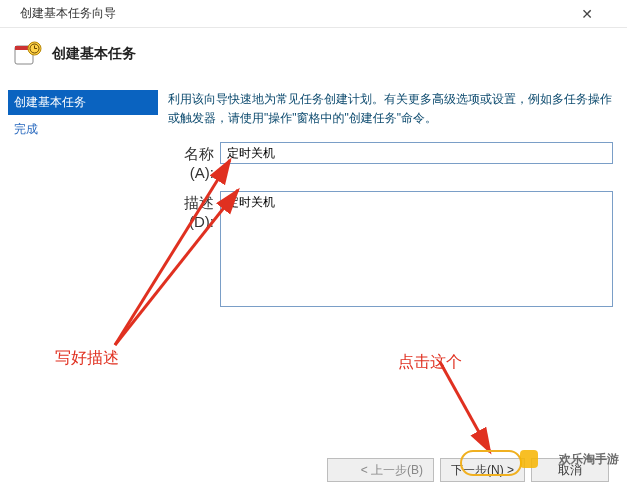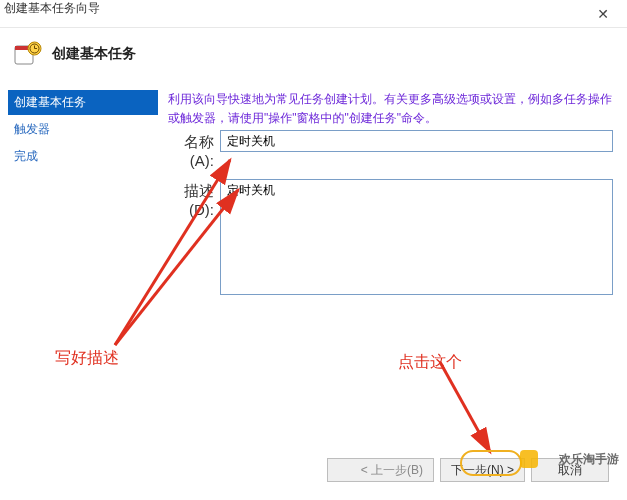--- a/index.html
+++ b/index.html
@@ -8,22 +8,22 @@
     font-size: 12px;
     background: #fff;
     width: 627px;
     height: 500px;
     overflow: hidden;
     position: relative;
   }
   .titlebar {
     height: 28px;
     display: flex;
-    align-items: flex-start;
-    padding: 0 4px;
+    align-items: center;
+    padding: 0 20px;
     border-bottom: 1px solid #e8e8e8;
     background: #fff;
   }
   .titlebar .title { flex: 1; font-size: 12px; color: #333; }
   .titlebar .close {
     width: 40px; height: 28px;
     display: flex; align-items: center; justify-content: center;
     font-size: 14px; color: #444; cursor: pointer;
   }
   .header {
@@ -55,23 +55,23 @@
   .sidebar .step.active {
     background: #0a63c0;
     color: #fff;
   }
   .main {
     flex: 1;
     padding: 4px 14px 0 10px;
   }
   .intro {
     font-size: 12px;
-    color: #6d28d9;
+    color: #0c4a6e;
     line-height: 1.6;
-    margin-bottom: 2px;
+    margin-bottom: 14px;
   }
   .row {
     display: flex;
     align-items: flex-start;
     margin-bottom: 10px;
   }
   .row label {
     width: 52px;
     text-align: right;
     padding-right: 6px;
@@ -182,21 +182,20 @@
       <line x1="20.5" y1="8.5" x2="20.5" y2="5.5" stroke="#6b4a00"></line>
       <line x1="20.5" y1="8.5" x2="23" y2="8.5" stroke="#6b4a00"></line>
     </svg>
   </span>
   <h1>创建基本任务</h1>
 </div>
 
 <div class="content">
   <div class="sidebar">
     <div class="step active">创建基本任务</div>
-    <div class="step">触发器</div>
     <div class="step">完成</div>
   </div>
 
   <div class="main">
     <p class="intro">利用该向导快速地为常见任务创建计划。有关更多高级选项或设置，例如多任务操作或触发器，请使用"操作"窗格中的"创建任务"命令。</p>
 
     <div class="row">
       <label>名称(A):</label>
       <input type="text" value="定时关机" style="">
     </div>

